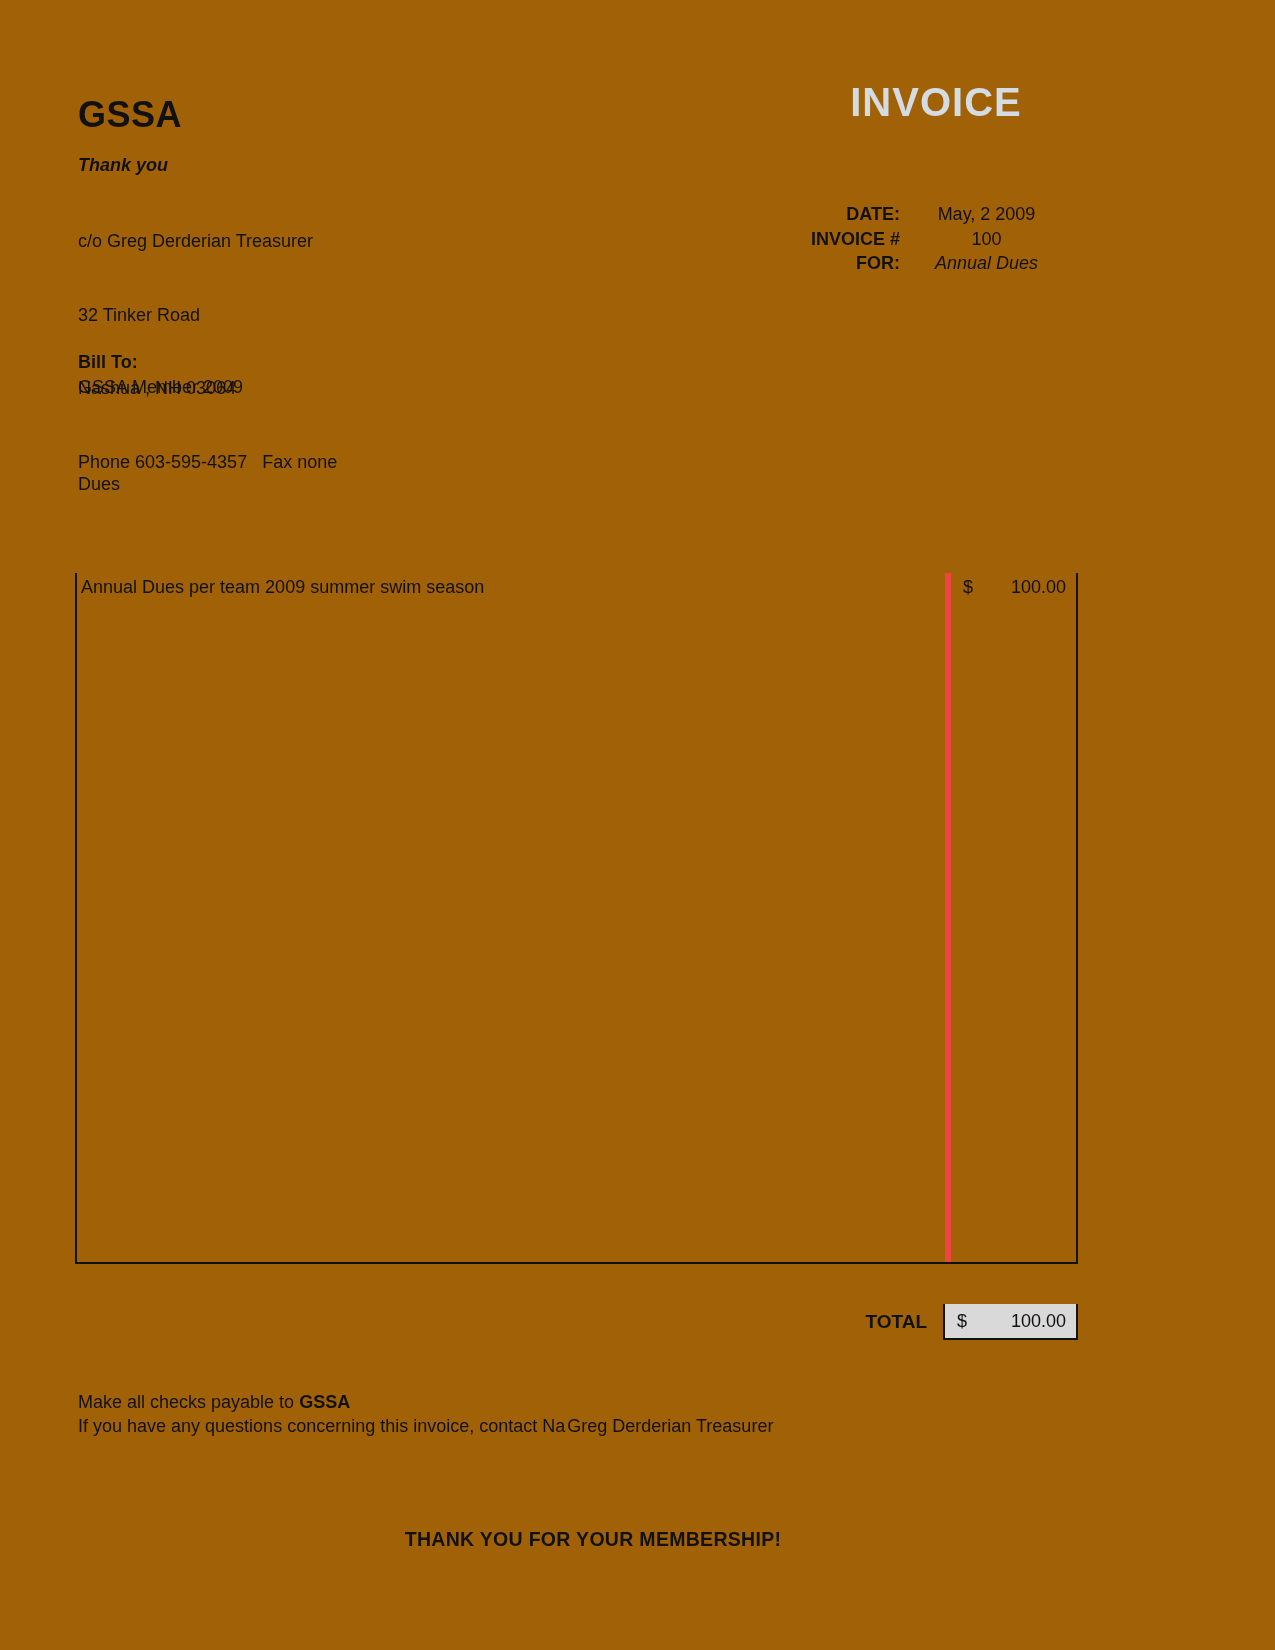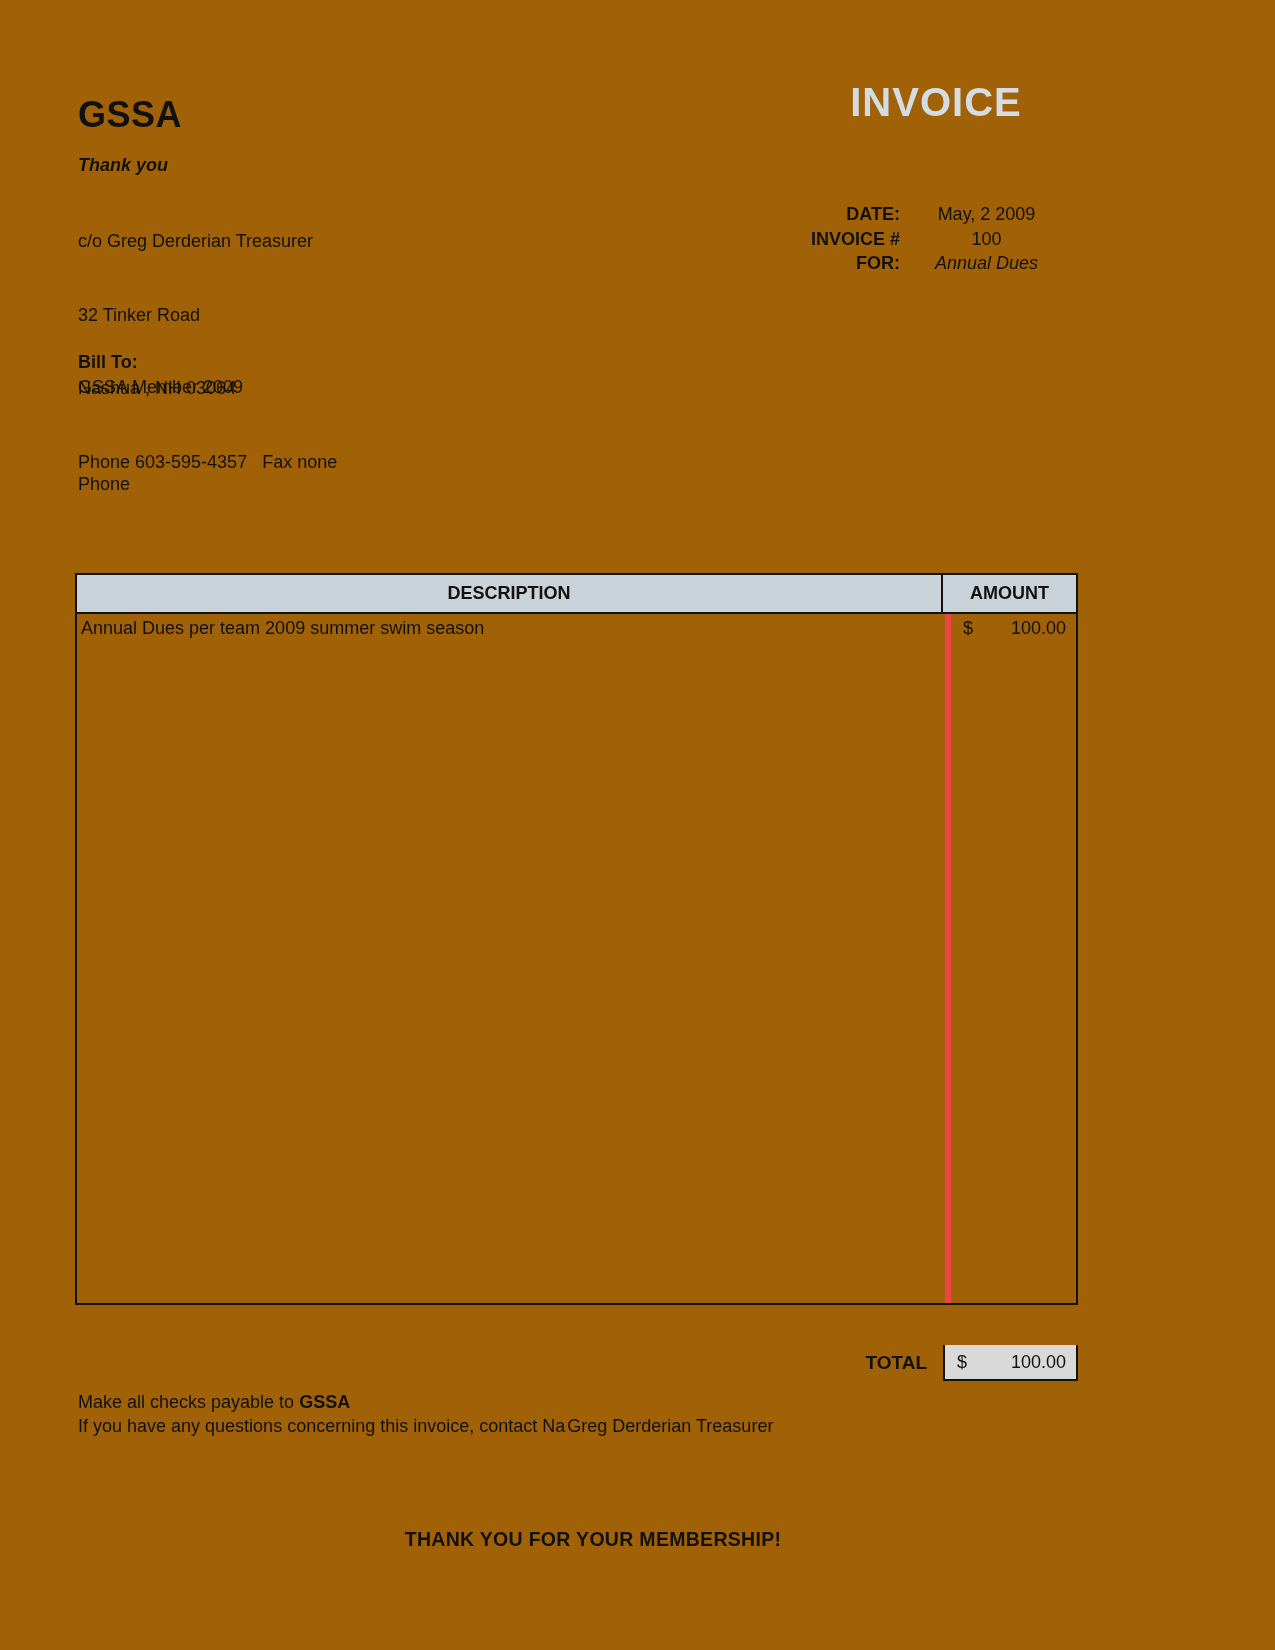--- a/index.html
+++ b/index.html
@@ -72,27 +72,23 @@
       <div class="meta-value">100</div>
     </div>
     <div class="meta-row">
       <div class="meta-label">FOR:</div>
       <div class="meta-value italic">Annual Dues</div>
     </div>
   </div>
 
   <div class="abs billto-label">Bill To:</div>
   <div class="abs billto-name">GSSA Member 2009</div>
-  <div class="abs phone-label">Phone</div>
+  <div class="abs phone-label">Dues</div>
 
   <div class="abs invoice-table">
-    <div class="t-header">
-      <div class="c1">DESCRIPTION</div>
-      <div class="c2">AMOUNT</div>
-    </div>
     <div class="t-body">
       <div class="c1">Annual Dues per team 2009 summer swim season</div>
       <div class="c2">
         <span>$</span>
         <span>100.00</span>
       </div>
     </div>
     <div class="t-total">
       <div class="label-area">TOTAL</div>
       <div class="cell">

